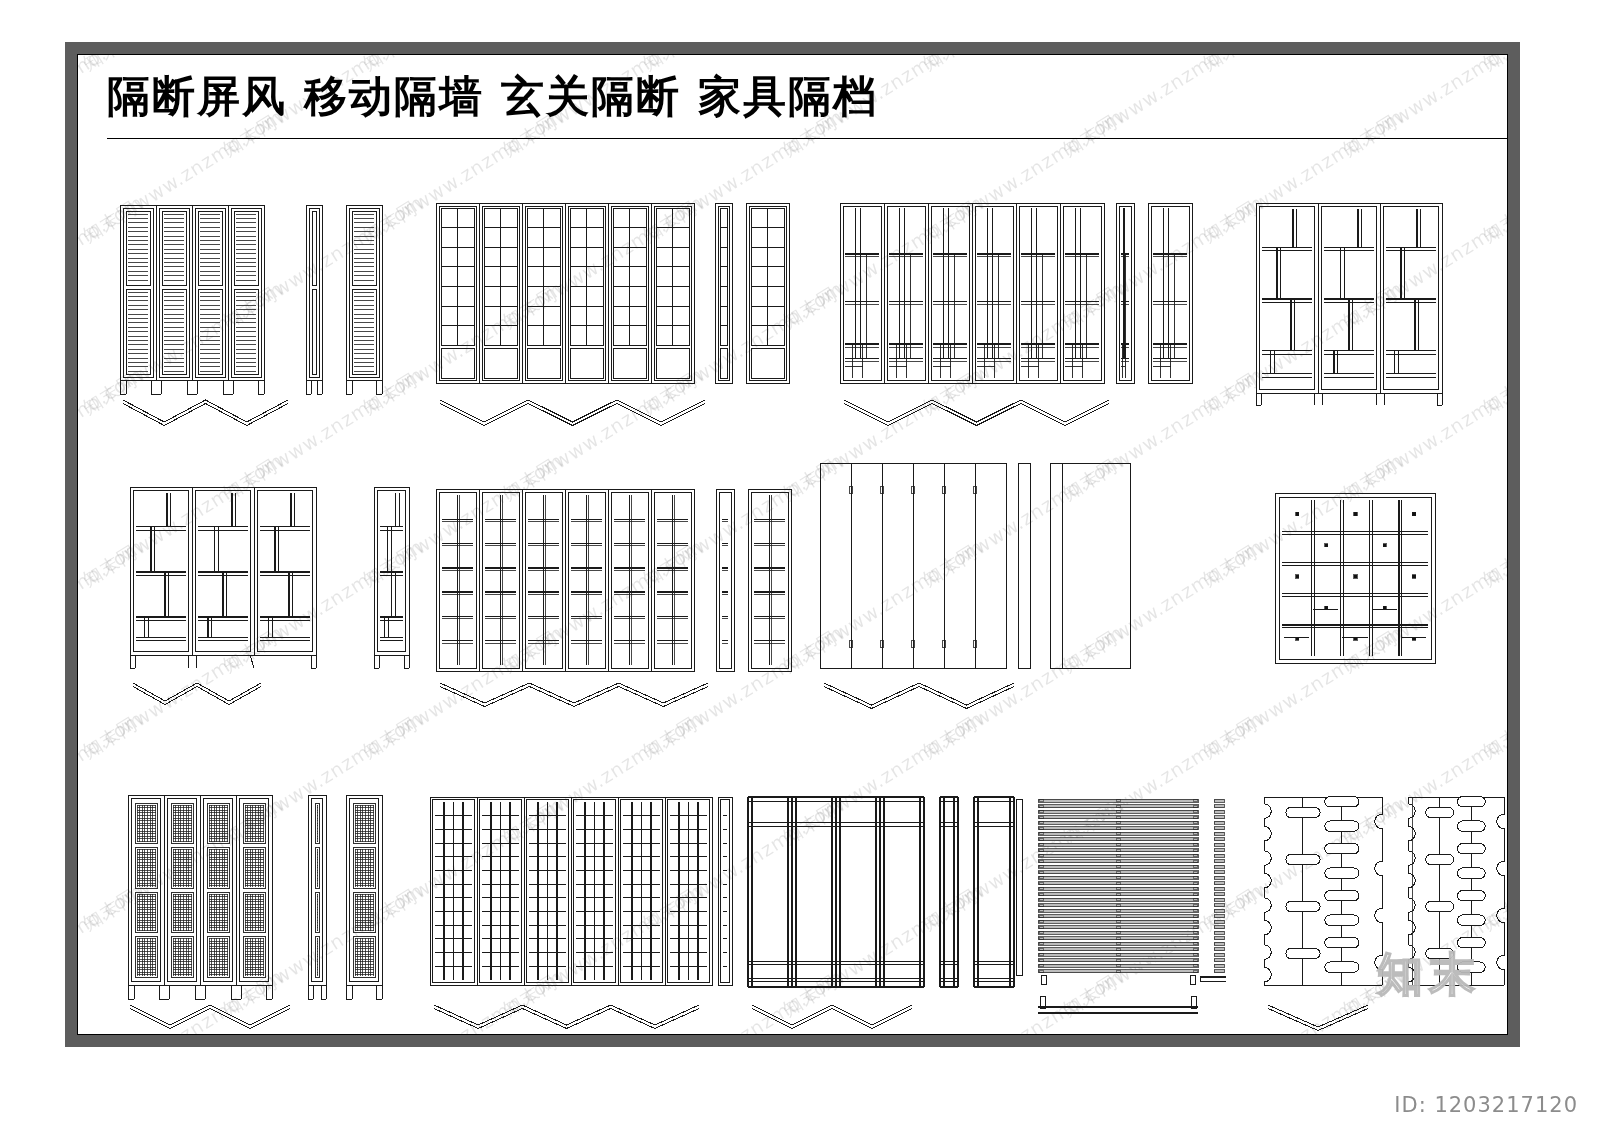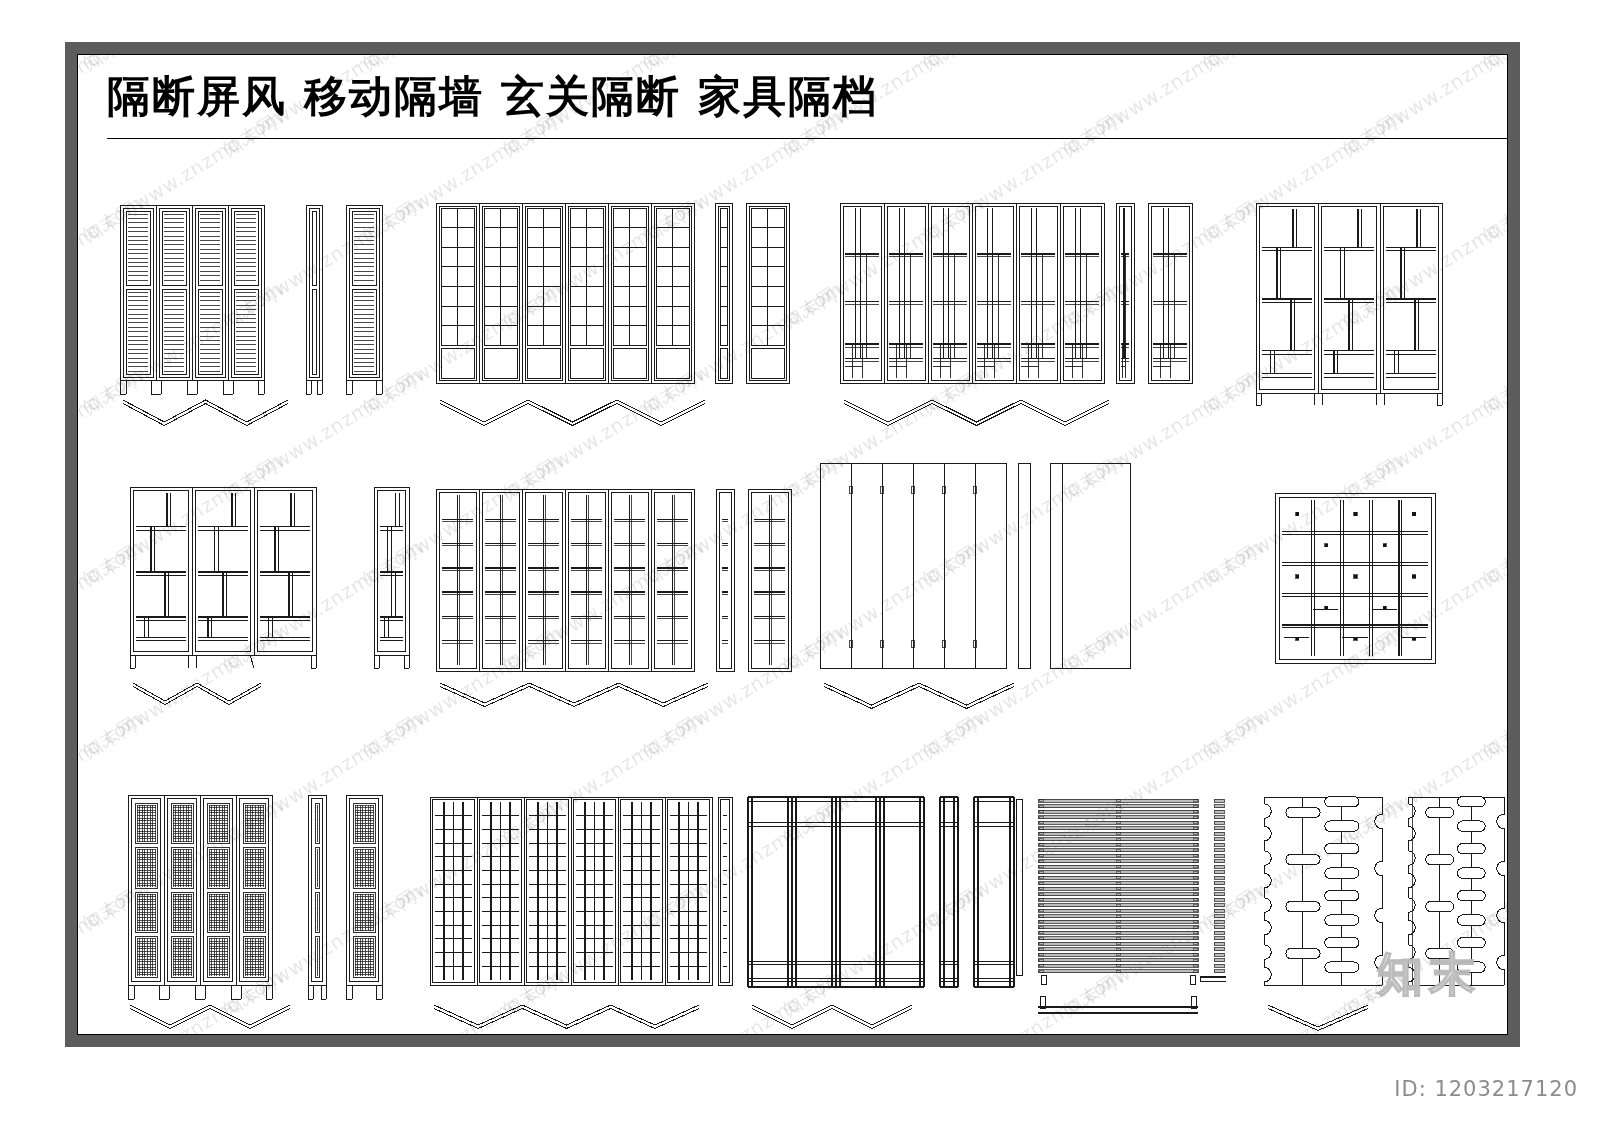--- a/index.html
+++ b/index.html
@@ -59,21 +59,21 @@
   
   #logo{
     position:absolute;right:26px;bottom:28px;z-index:7;
     font-size:46px;font-weight:700;
     color:#ffffff;
     -webkit-text-stroke:1.5px #b9b9b9;
     letter-spacing:6px;
     opacity:.95;
   }
   #id-label{
-    position:absolute;right:22px;bottom:24px;
+    position:absolute;right:22px;bottom:8px;
     font-size:21px;color:#8c8c8c;letter-spacing:1px;
     font-family:"DejaVu Sans","Liberation Sans",sans-serif;
     z-index:8;
   }
 </style>
 </head>
 <body>
 
 <div id="stage">
 

